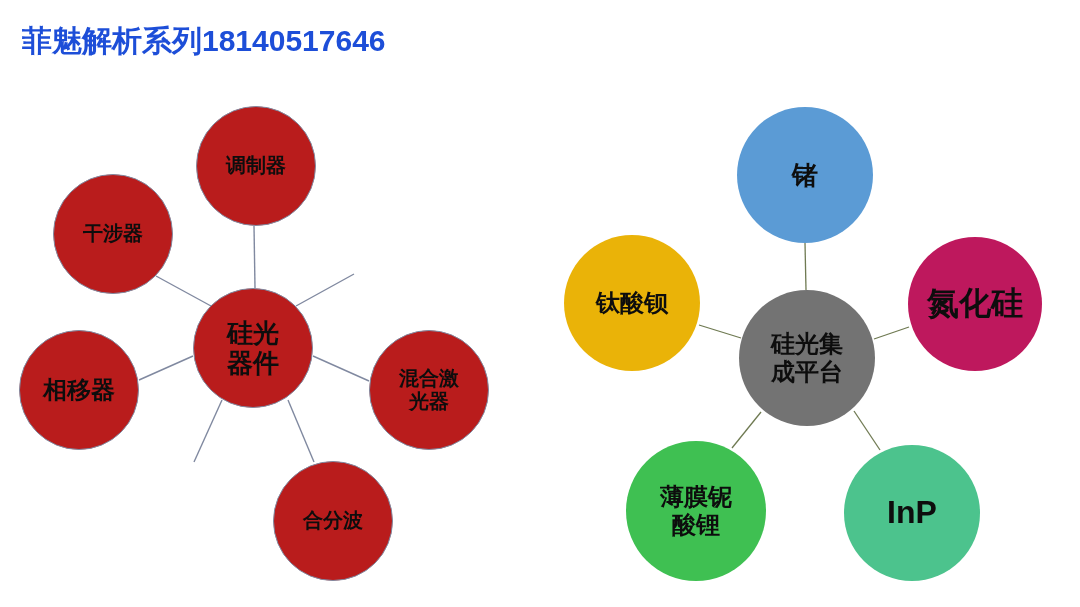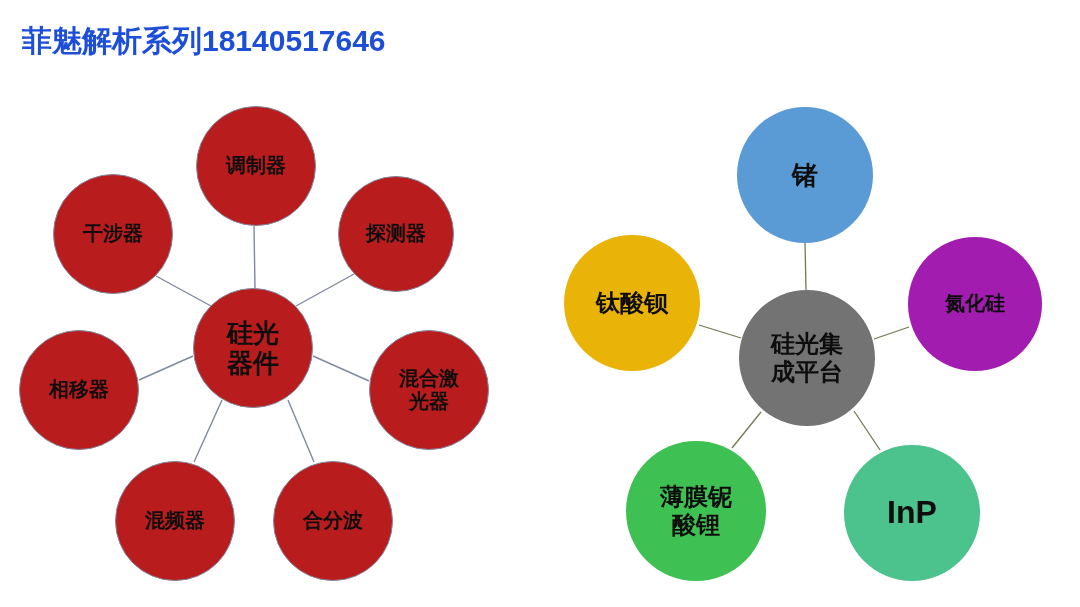--- a/index.html
+++ b/index.html
@@ -97,36 +97,30 @@
   </div>
 
   <div class="node outline" style="left:196px; top:106px; width:120px; height:120px; font-size:20px;">
     <span class="node-label">调制器</span>
   </div>
 
   <div class="node outline" style="left:53px; top:174px; width:120px; height:120px; font-size:20px;">
     <span class="node-label">干涉器</span>
   </div>
 
-  <div class="node outline" style="left:338px; top:176px; width:116px; height:116px; font-size:20px;">
-    <span class="node-label">探测器</span>
-  </div>
 
-  <div class="node outline" style="left:19px; top:330px; width:120px; height:120px; font-size:20px;">
+  <div class="node outline" style="left:19px; top:330px; width:120px; height:120px; font-size:24px;">
     <span class="node-label">相移器</span>
   </div>
 
   <div class="node outline" style="left:369px; top:330px; width:120px; height:120px; font-size:20px;">
     <span class="node-label">混合激
 光器</span>
   </div>
 
-  <div class="node outline" style="left:115px; top:461px; width:120px; height:120px; font-size:20px;">
-    <span class="node-label">混频器</span>
-  </div>
 
   <div class="node outline" style="left:273px; top:461px; width:120px; height:120px; font-size:20px;">
     <span class="node-label">合分波</span>
   </div>
 </div>
 
 <div class="diagram" id="diagram-right">
 
   <svg class="edge-layer" viewBox="0 0 535 607" preserveAspectRatio="none">
     <g stroke="#6f7a52" stroke-width="1.3" fill="none">
@@ -139,21 +133,21 @@
   </svg>
 
   <div class="node filled" style="left:192px; top:107px; width:136px; height:136px; background:#5b9bd5; font-size:26px;">
     <span class="node-label">锗</span>
   </div>
 
   <div class="node filled" style="left:19px; top:235px; width:136px; height:136px; background:#eab308; font-size:24px;">
     <span class="node-label">钛酸钡</span>
   </div>
 
-  <div class="node filled" style="left:363px; top:237px; width:134px; height:134px; background:#a21caf; font-size:20px;">
+  <div class="node filled" style="left:363px; top:237px; width:134px; height:134px; background:#be185d; font-size:32px;">
     <span class="node-label">氮化硅</span>
   </div>
 
   <div class="node filled" style="left:194px; top:290px; width:136px; height:136px; background:#737373; font-size:24px;">
     <span class="node-label">硅光集
 成平台</span>
   </div>
 
   <div class="node filled" style="left:81px; top:441px; width:140px; height:140px; background:#3fc052; font-size:24px;">
     <span class="node-label">薄膜铌

